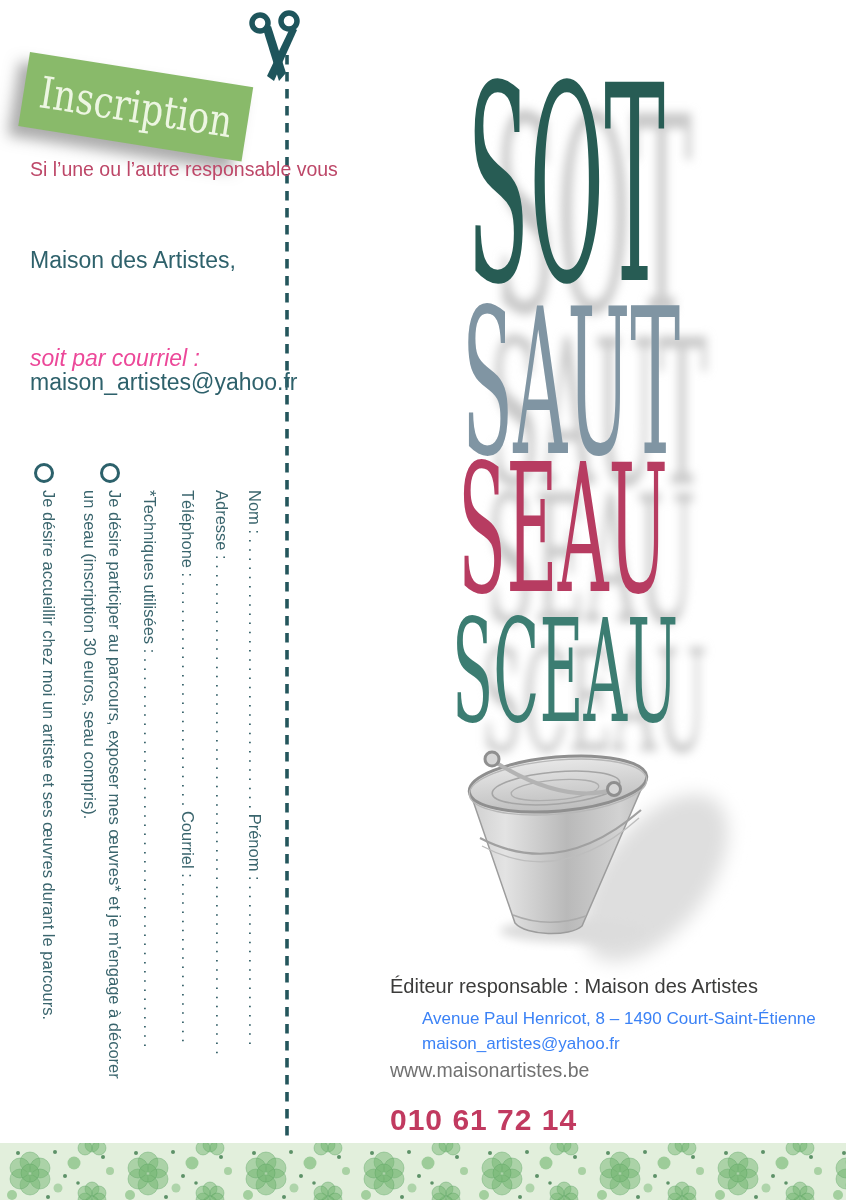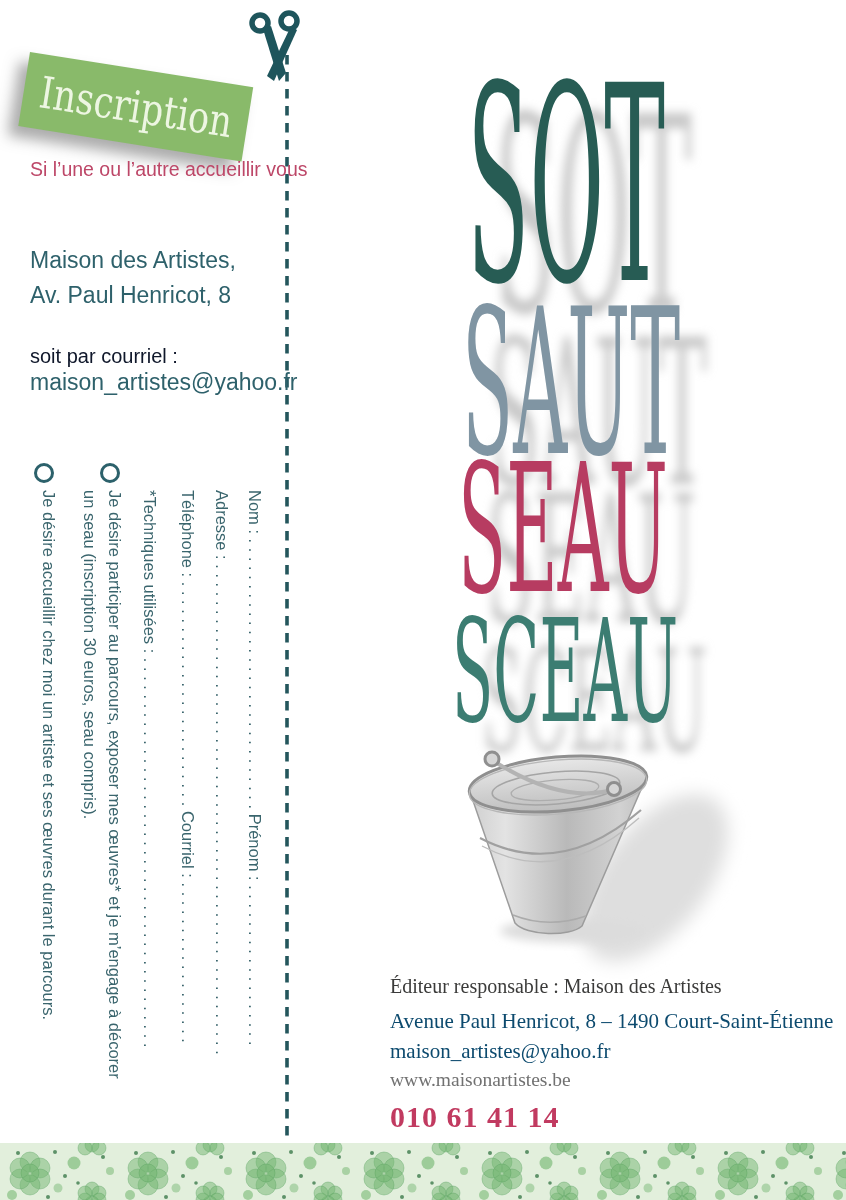--- a/index.html
+++ b/index.html
@@ -13,39 +13,39 @@
   
   .badge{position:absolute;left:30px;top:52px;width:226px;height:75px;background:#89ba6a;
          transform:rotate(9deg);transform-origin:top left;
          box-shadow:-9px 11px 14px rgba(90,90,90,.5);
          display:flex;align-items:center;justify-content:center;}
   .badge span{font-family:"DejaVu Serif",serif;font-size:44px;color:#edf6e2;
               transform:scaleX(.8);white-space:nowrap;}
 
   
   .intro{position:absolute;left:30px;top:155px;font-size:19.5px;line-height:29px;color:#bd4768;}
-  .addr{position:absolute;left:30px;top:243px;font-size:23px;line-height:35px;color:#2e616b;}
-  .email-label{position:absolute;left:30px;top:345px;font-size:20px;color:#0f172a;}
+  .addr{position:absolute;left:30px;top:243px;font-size:23px;line-height:35px;color:#2e616b;text-align:right;}
+  .email-label{position:absolute;left:30px;top:345px;font-size:23px;color:#ec4899;font-style:italic;}
   .email{position:absolute;left:30px;top:369px;font-size:23px;color:#2e616b;}
 
   
   .talon{position:absolute;left:265px;top:490px;width:650px;height:240px;
          transform:rotate(90deg);transform-origin:0 0;
          color:#3a656d;font-size:16.5px;}
   .f-line{position:relative;height:20px;line-height:20px;white-space:nowrap;}
   .g33{margin-bottom:13px}.g34{margin-bottom:14px}.g38{margin-bottom:18px}
   .g35{margin-bottom:15px}.g25{margin-bottom:5px}.g41{margin-bottom:21px}
   .circ{position:absolute;left:-27px;top:5px;width:14px;height:14px;
         border:3px solid #2c616b;border-radius:50%;}
 
   
-  .footer{position:absolute;left:390px;top:975px;font-family:Liberation Serif, serif;}
+  .footer{position:absolute;left:390px;top:975px;}
   .f-pub{font-size:20px;color:#3b3b3a;margin-bottom:11px;}
-  .f-addr,.f-em{font-size:21px;color:#0c4a6e;margin-bottom:5px;}
-  .f-web{font-size:19.5px;color:#717171;margin-bottom:9px;}
+  .f-addr,.f-em{font-size:17px;color:#3b82f6;margin-bottom:5px;margin-left:32px;}
+  .f-web{font-size:19.5px;color:#717171;margin-bottom:21px;}
   .f-phone{font-size:30px;font-weight:bold;color:#c13a60;letter-spacing:1px;}
 
   
   .artwork{position:absolute;left:0;top:0;pointer-events:none;}
   .band{position:absolute;left:0;top:1143px;width:846px;height:57px;}
 </style>
 </head>
 <body>
 
 <div class="page">
@@ -61,26 +61,25 @@
       <polygon points="20,19 28,16 43,63 36,71" stroke="none"></polygon>
       <polygon points="48,16 54,20 31,71 24,66" stroke="none"></polygon>
     </g>
   </svg>
 
   <div class="badge">
     <span>Inscription</span>
   </div>
 
   <div class="intro">
-    <div>Si l’une ou l’autre accueillir vous</div>
+    <div>Si l’une ou l’autre responsable vous</div>
   </div>
 
   <div class="addr">
     <div>Maison des Artistes,</div>
-    <div>Av. Paul Henricot, 8</div>
   </div>
 
   <div class="email-label">soit par courriel :</div>
   <div class="email">maison_artistes@yahoo.fr</div>
 
   <div class="talon">
     <div class="f-line g33">
       <span>Nom :  . . . . . . . . . . . . . . . . . . . . . . . . . . . . . .   Prénom :  . . . . . . . . . . . . . . . . . .</span>
     </div>
     <div class="f-line g34">
@@ -155,21 +154,21 @@
       <circle cx="492" cy="759" r="7" fill="#d6d6d6" stroke="#8f8f8f" stroke-width="3"></circle>
       <circle cx="614" cy="789" r="6.5" fill="#d6d6d6" stroke="#8f8f8f" stroke-width="3"></circle>
     </g>
   </svg>
 
   <div class="footer">
     <div class="f-pub">Éditeur responsable : Maison des Artistes</div>
     <div class="f-addr">Avenue Paul Henricot, 8 – 1490 Court-Saint-Étienne</div>
     <div class="f-em">maison_artistes@yahoo.fr</div>
     <div class="f-web">www.maisonartistes.be</div>
-    <div class="f-phone">010 61 41 14</div>
+    <div class="f-phone">010 61 72 14</div>
   </div>
 
   <div class="band">
     <svg width="846" height="57" viewBox="0 0 846 57">
       <defs>
         <pattern id="flowers" width="118" height="57" patternUnits="userSpaceOnUse">
           <rect width="118" height="57" fill="#e2efdc"></rect>
           <g fill="#74b572" fill-opacity=".5" stroke="#4e9b55" stroke-opacity=".35">
             <g>
               <circle cx="30" cy="19" r="10"></circle>

